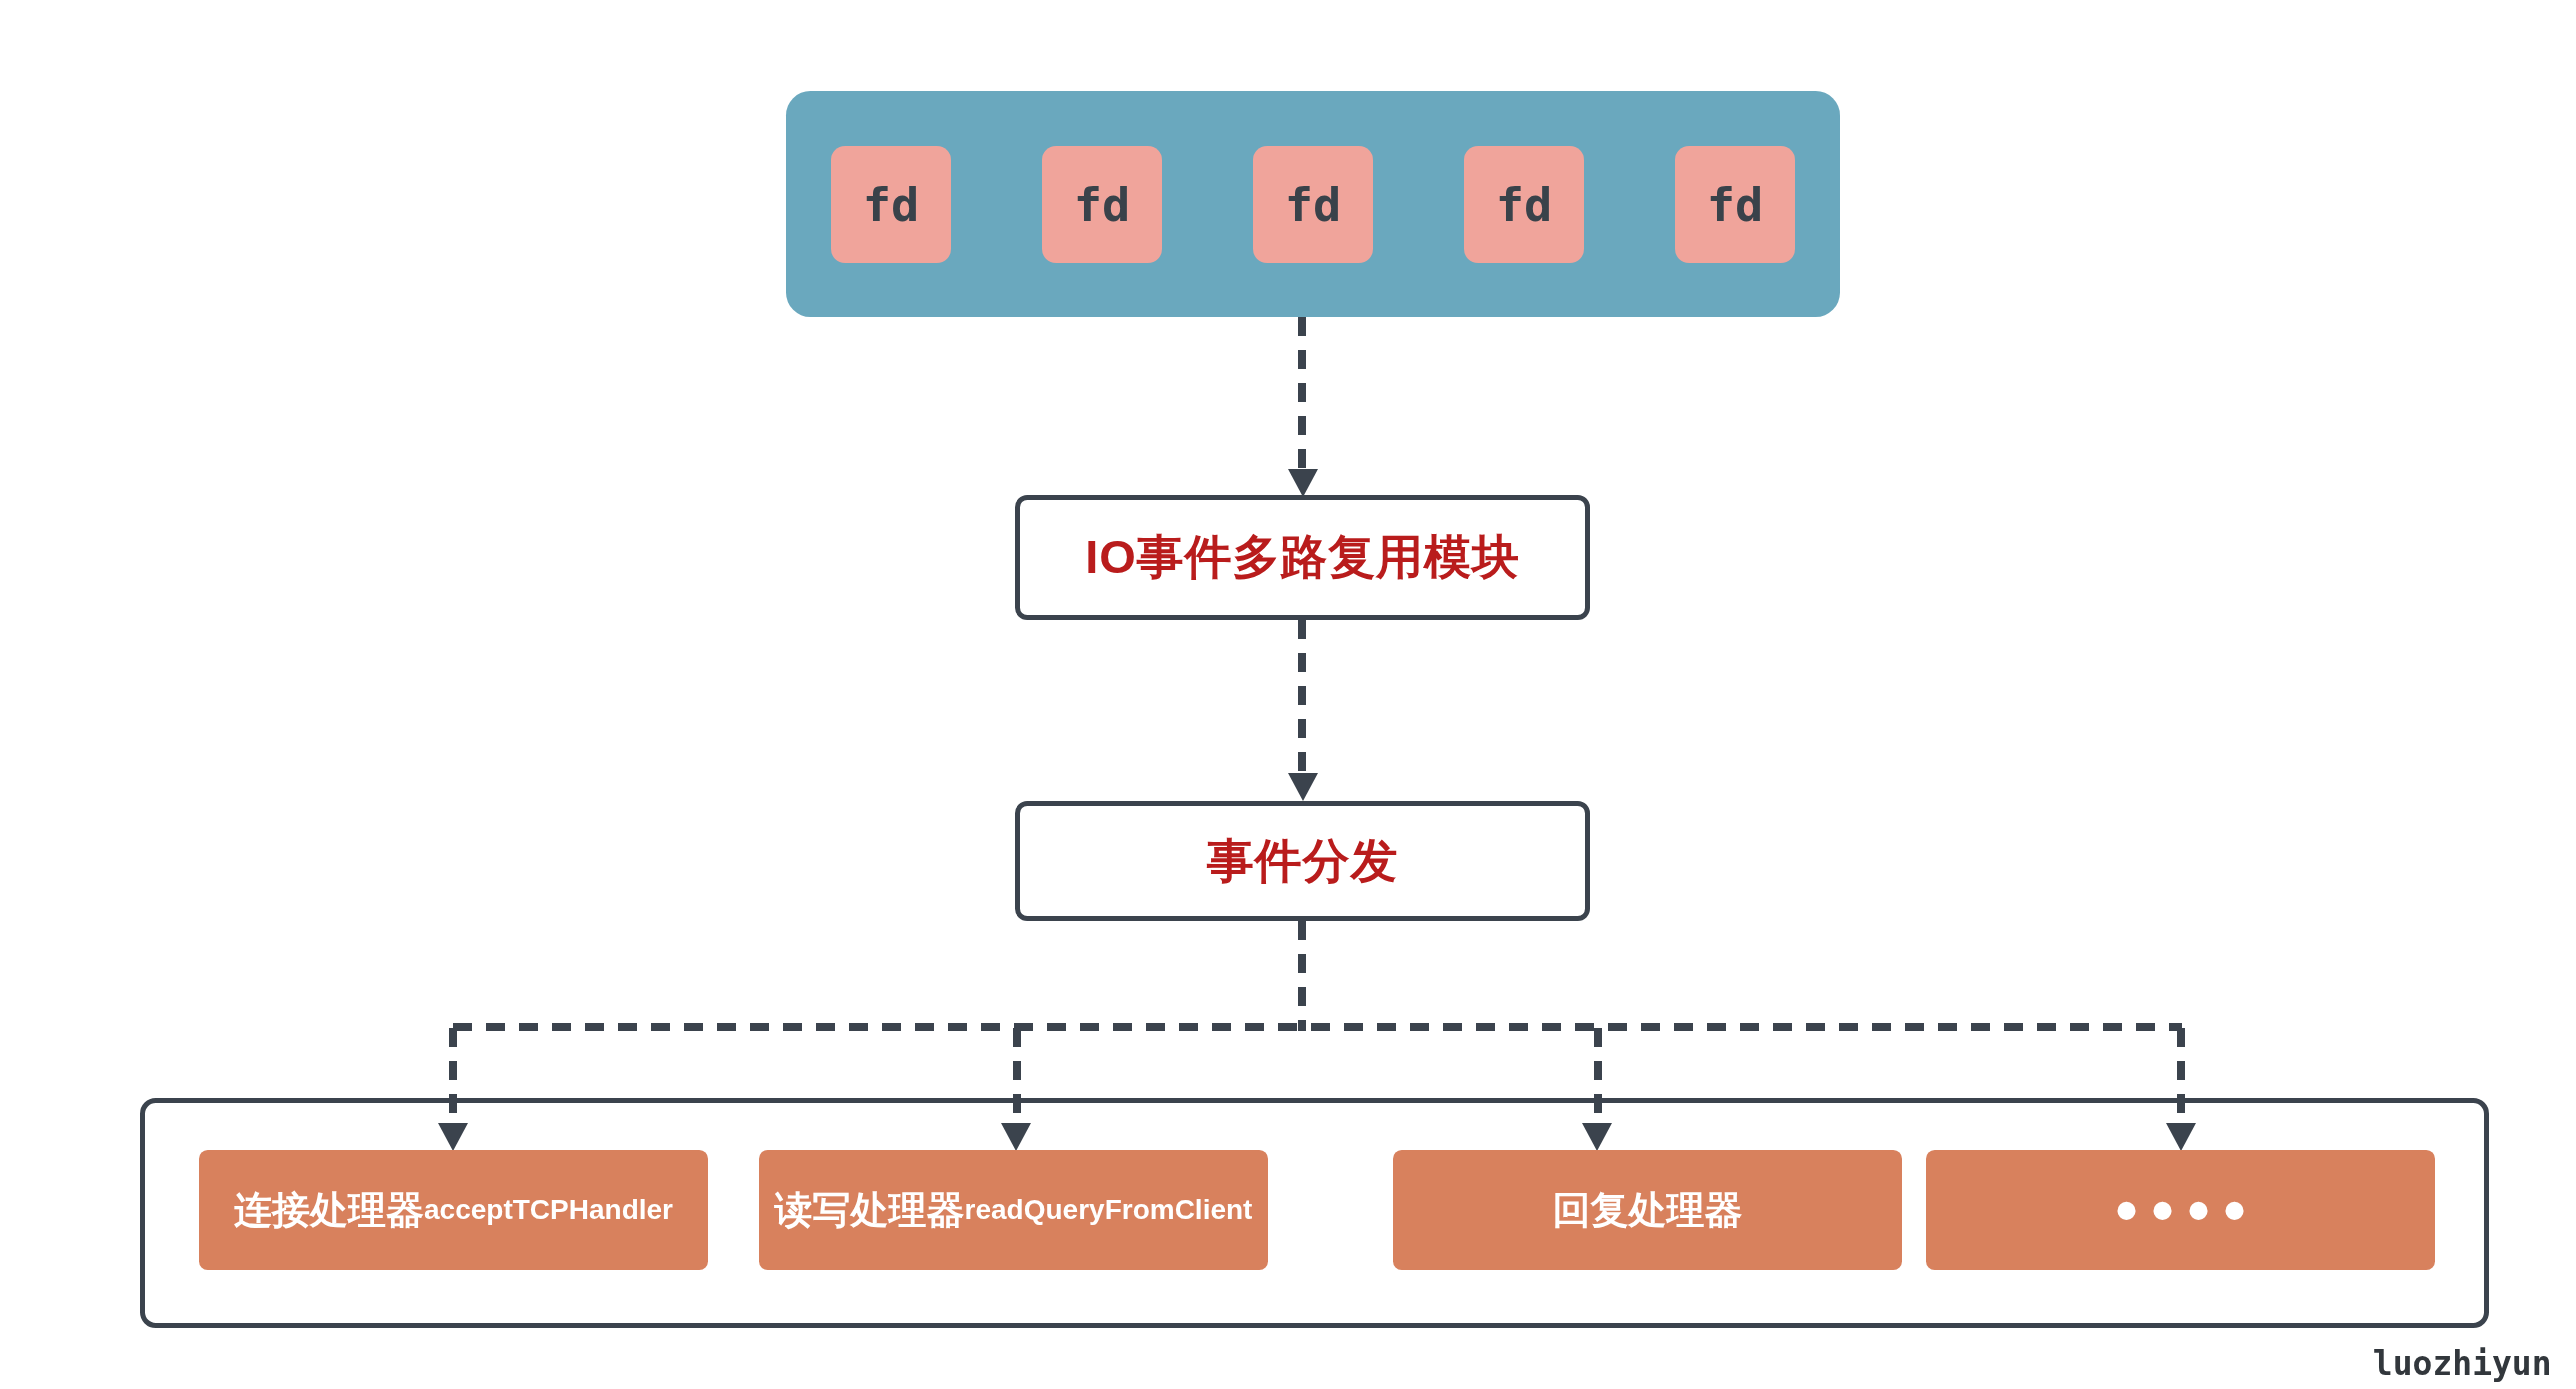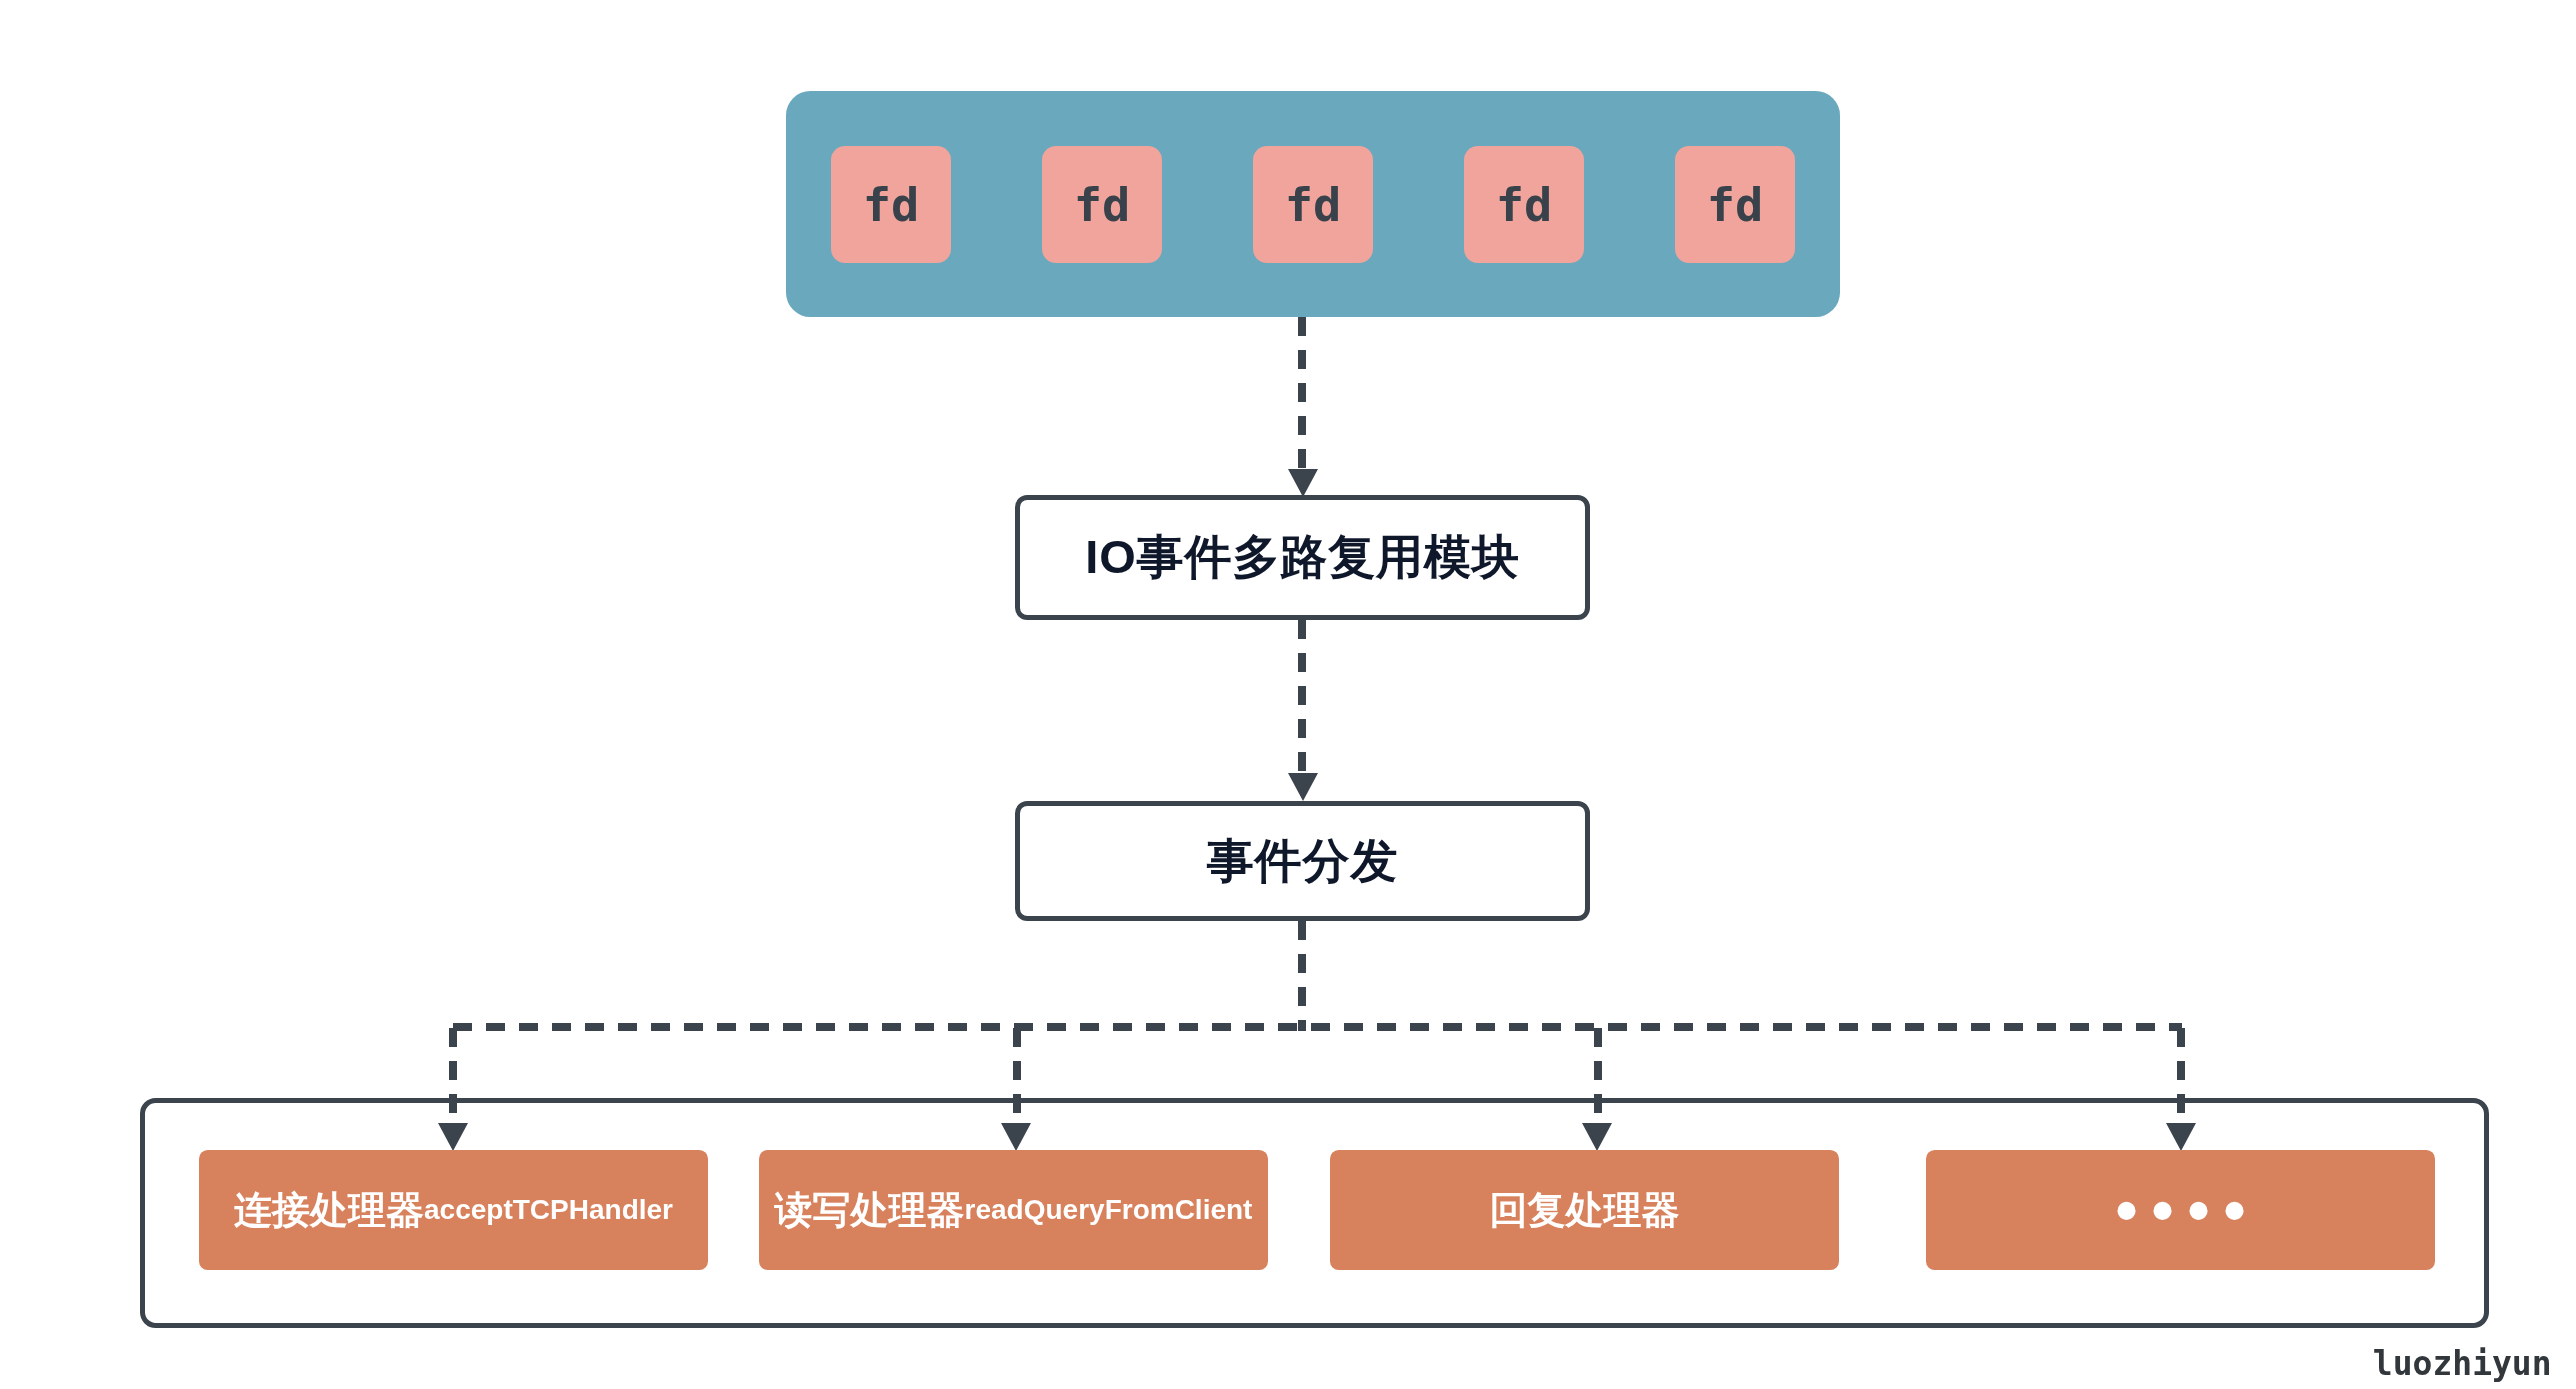--- a/index.html
+++ b/index.html
@@ -42,21 +42,21 @@
   .node {
     position: absolute;
     left: 1015px;
     width: 575px;
     background: #ffffff;
     border: 5.2px solid var(--stroke-dark, #3b434d);
     border-radius: 12.2px;
     display: flex; align-items: center; justify-content: center;
     font-weight: bold;
     font-size: 47px;
-    color: #0f172a;
+    color: #b91c1c;
     letter-spacing: 0.9px;
   }
   .node--multiplex { top: 495px; height: 125px; }
   .node--dispatch  { top: 801px; height: 120px; }
 
   
   .vline {
     position: absolute;
     width: 7.8px;
     background: repeating-linear-gradient(to bottom,
@@ -162,21 +162,21 @@
   <div class="handler" style="left:199px;">
     <div class="handler-title">连接处理器</div>
     <div class="handler-subtitle">acceptTCPHandler</div>
   </div>
 
   <div class="handler" style="left:759px;">
     <div class="handler-title">读写处理器</div>
     <div class="handler-subtitle">readQueryFromClient</div>
   </div>
 
-  <div class="handler" style="left:1330px;">
+  <div class="handler" style="left:1393px;">
     <div class="handler-title">回复处理器</div>
   </div>
 
   <div class="handler handler--dots" style="left:1926px;">
     <div class="handler-title"></div>
     <div class="handler-subtitle">••••</div>
   </div>
 
   <div class="watermark">luozhiyun</div>
 

